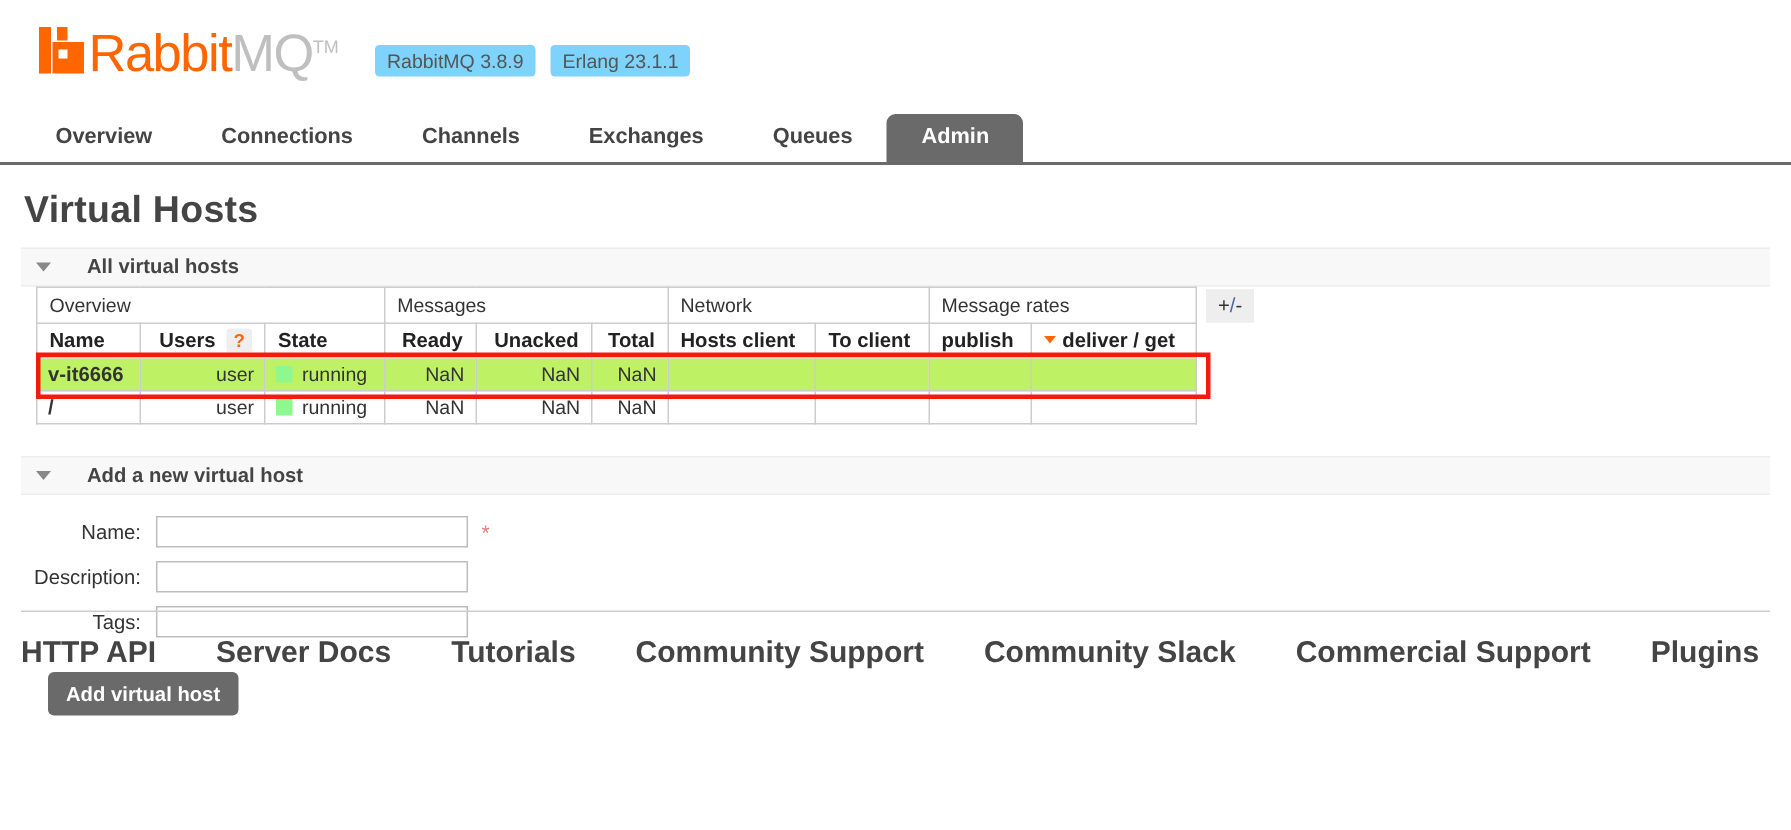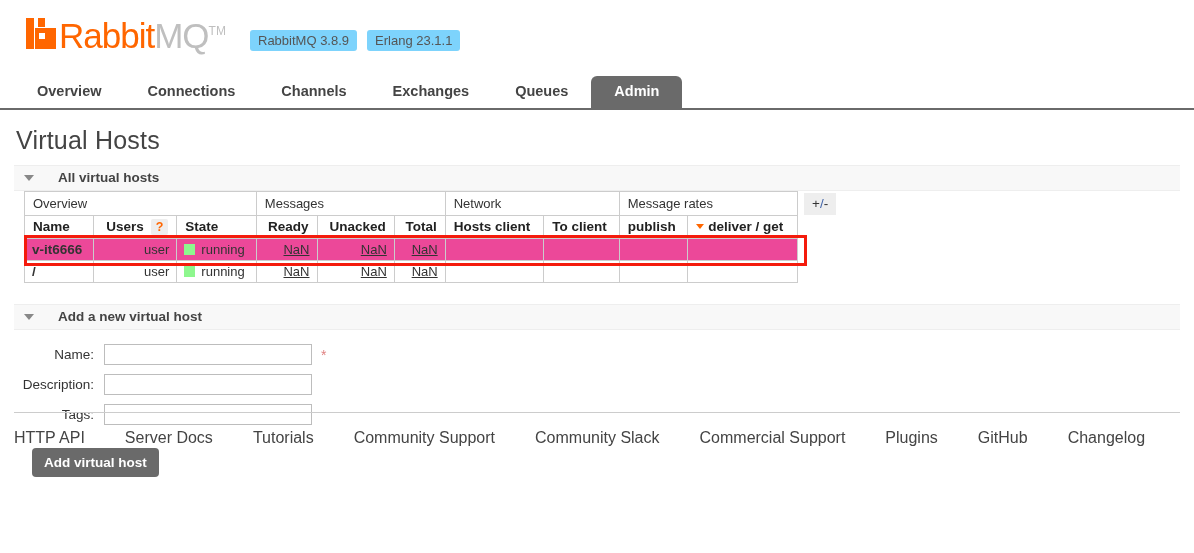--- a/index.html
+++ b/index.html
@@ -102,21 +102,21 @@
   .nav-item.active {
     background: #6a6a6a;
     color: #ffffff;
   }
 
   
   .body-wrap { padding: 0 14px; }
 
   .page-title {
     font-size: 25px;
-    font-weight: 400;
+    font-weight: 700;
     color: #444444;
     margin: 16px 0 10px 2px;
     letter-spacing: 0.2px;
   }
 
   .section-head {
     background: #f8f8f8;
     border-top: 1px solid #eeeeee;
     border-bottom: 1px solid #eeeeee;
     padding: 4px 6px 5px 10px;
@@ -219,24 +219,24 @@
   tr.col-row th.num { text-align: right; }
   tr.col-row th.lft { text-align: left; }
 
   td.name-cell {
     font-weight: bold;
     text-align: left;
     font-size: 13.5px;
   }
   td.users-cell { text-align: right; color: #333333; }
   td.state-cell { text-align: left; }
-  td.num-cell   { text-align: right; color: #333333; text-decoration: underline; }
+  td.num-cell   { text-align: right; color: #333333; }
   td.blank-cell { text-align: right; }
 
-  tr.row-shaded td { background: #ec4899; }
+  tr.row-shaded td { background: #bef264; }
   tr.row-plain  td { background: #ffffff; }
 
   .status-sq {
     width: 11px; height: 11px;
     background: #8ef78e;
     display: inline-block;
     vertical-align: -1px;
     margin-right: 6px;
   }
 
@@ -322,22 +322,22 @@
   .footer {
     position: absolute;
     left: 14px; right: 14px;
     bottom: 16px;
     border-top: 1px solid #cccccc;
     padding-top: 16px;
     display: flex;
     gap: 0;
   }
   .footer a {
-    font-size: 16px;
-    font-weight: normal;
+    font-size: 20px;
+    font-weight: bold;
     color: #444444;
     text-decoration: none;
     margin-right: 40px;
     white-space: nowrap;
     cursor: pointer;
   }
   .footer a:last-child { margin-right: 0; }
 </style>
 </head>
 <body>

